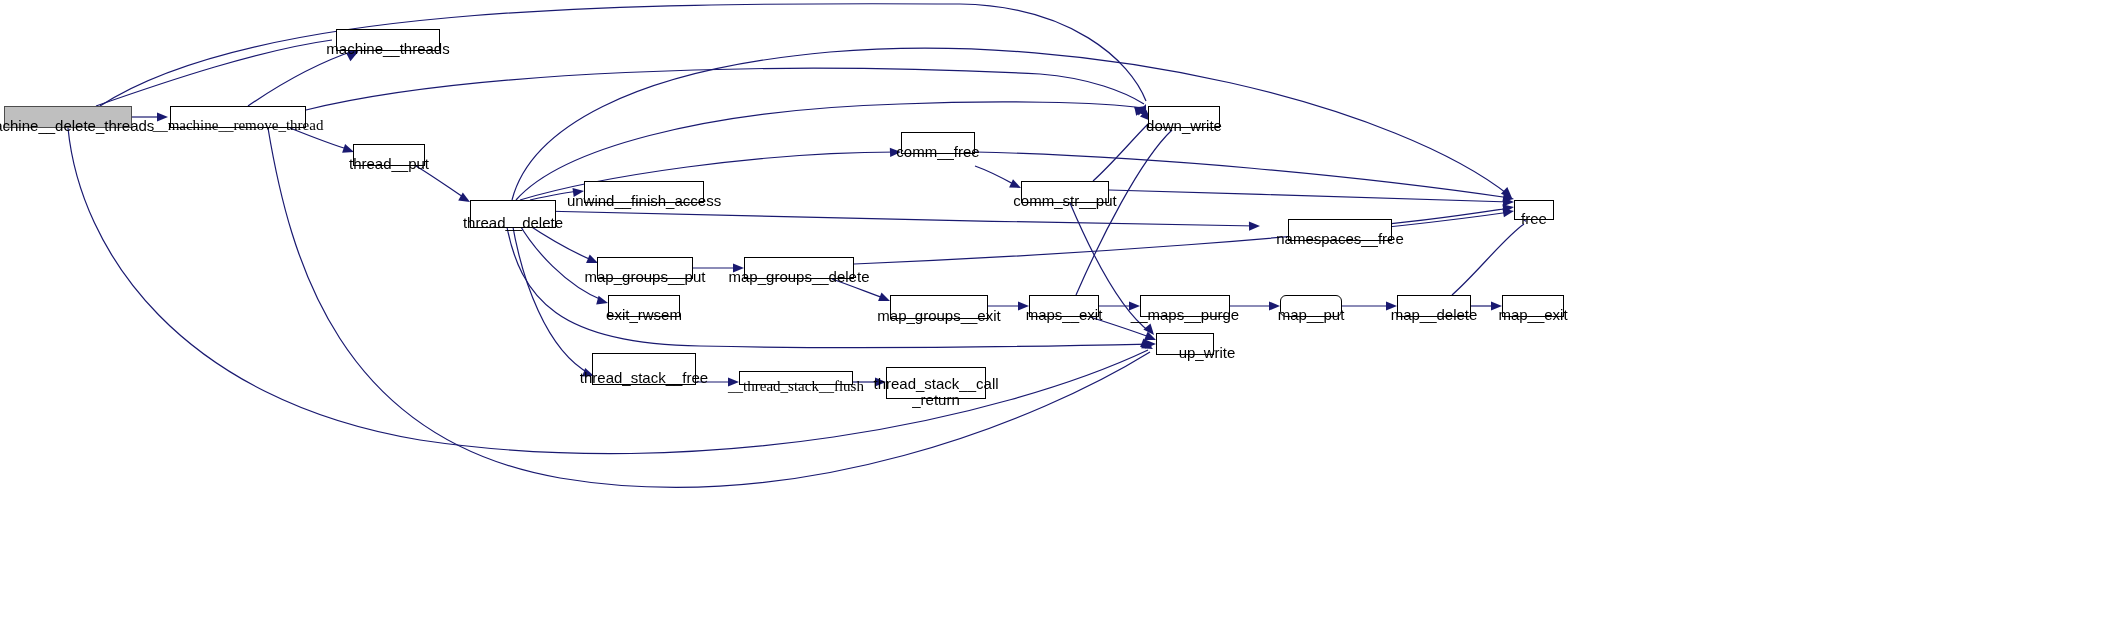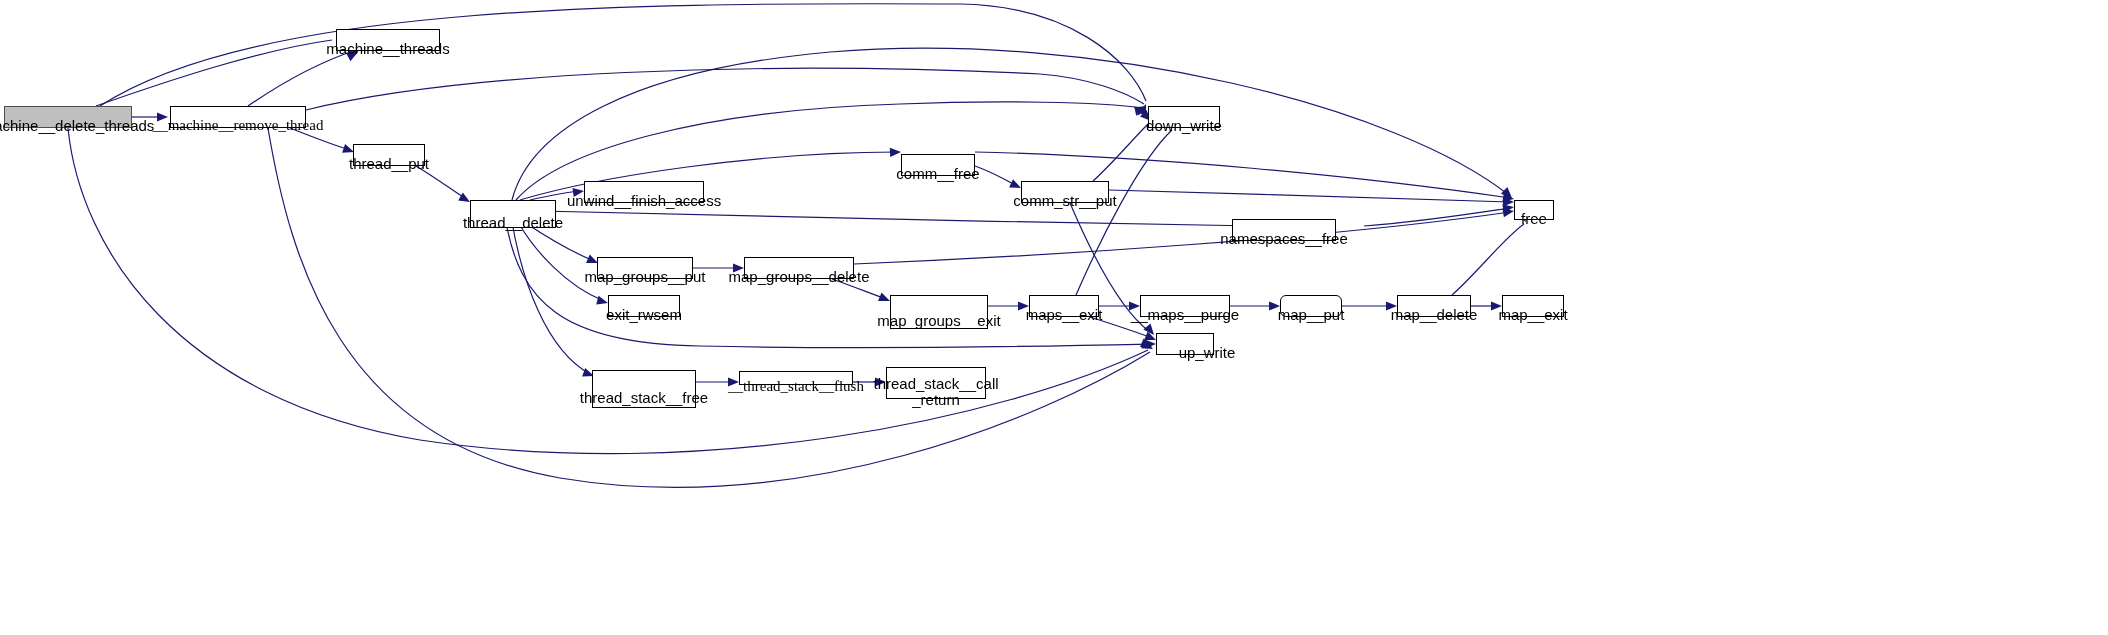--- a/index.html
+++ b/index.html
@@ -131,30 +131,30 @@
       <polygon points="1514.0,207.0 1503.9,213.3 1502.4,204.2" fill="#191970"></polygon>
     </svg>
 <div class="node root" style="left: 4px; top: 106px; width: 128px; height: 22px;"><span class="label">machine__delete_threads</span></div>
     <div class="node" style="left: 170px; top: 106px; width: 136px; height: 22px; font-family: Liberation Serif, serif;"><span class="label">__machine__remove_thread</span></div>
     <div class="node" style="left: 336px; top: 29px; width: 104px; height: 22px;"><span class="label">machine__threads</span></div>
     <div class="node" style="left: 353px; top: 144px; width: 72px; height: 22px;"><span class="label">thread__put</span></div>
     <div class="node" style="left: 470px; top: 200px; width: 86px; height: 28px;"><span class="label">thread__delete</span></div>
     <div class="node" style="left: 584px; top: 181px; width: 120px; height: 22px;"><span class="label">unwind__finish_access</span></div>
     <div class="node" style="left: 597px; top: 257px; width: 96px; height: 22px;"><span class="label">map_groups__put</span></div>
     <div class="node" style="left: 608px; top: 295px; width: 72px; height: 22px;"><span class="label">exit_rwsem</span></div>
-    <div class="node" style="left: 592px; top: 370px; width: 104px; height: 38px;"><span class="label">thread_stack__free</span></div>
+    <div class="node" style="left: 592px; top: 353px; width: 104px; height: 32px;"><span class="label">thread_stack__free</span></div>
     <div class="node" style="left: 739px; top: 371px; width: 114px; height: 14px; font-family: Liberation Serif, serif;"><span class="label">__thread_stack__flush</span></div>
     <div class="node" style="left: 886px; top: 367px; width: 100px; height: 32px;"><span class="label">thread_stack__call
 _return</span></div>
     <div class="node" style="left: 744px; top: 257px; width: 110px; height: 22px;"><span class="label">map_groups__delete</span></div>
-    <div class="node" style="left: 890px; top: 295px; width: 98px; height: 34px;"><span class="label">map_groups__exit</span></div>
+    <div class="node" style="left: 890px; top: 295px; width: 98px; height: 24px;"><span class="label">map_groups__exit</span></div>
     <div class="node" style="left: 1029px; top: 295px; width: 70px; height: 22px;"><span class="label">maps__exit</span></div>
     <div class="node" style="left: 1140px; top: 295px; width: 90px; height: 22px;"><span class="label">__maps__purge</span></div>
     <div class="node" style="left: 1280px; top: 295px; width: 62px; height: 22px; border-radius: 6px;"><span class="label">map__put</span></div>
     <div class="node" style="left: 1397px; top: 295px; width: 74px; height: 22px;"><span class="label">map__delete</span></div>
     <div class="node" style="left: 1502px; top: 295px; width: 62px; height: 22px;"><span class="label">map__exit</span></div>
-    <div class="node" style="left: 901px; top: 154px; width: 74px; height: 22px; align-items: center;"><span class="label">comm__free</span></div>
+    <div class="node" style="left: 901px; top: 132px; width: 74px; height: 22px; align-items: center;"><span class="label">comm__free</span></div>
     <div class="node" style="left: 1021px; top: 181px; width: 88px; height: 22px;"><span class="label">comm_str__put</span></div>
-    <div class="node" style="left: 1232px; top: 219px; width: 104px; height: 22px;"><span class="label">namespaces__free</span></div>
+    <div class="node" style="left: 1288px; top: 219px; width: 104px; height: 22px;"><span class="label">namespaces__free</span></div>
     <div class="node" style="left: 1148px; top: 106px; width: 72px; height: 22px;"><span class="label">down_write</span></div>
     <div class="node" style="left: 1156px; top: 333px; width: 58px; height: 22px; padding-left: 44px;"><span class="label">up_write</span></div>
     <div class="node" style="left: 1514px; top: 200px; width: 40px; height: 20px;"><span class="label">free</span></div>
   </div>
 
 </body></html>

